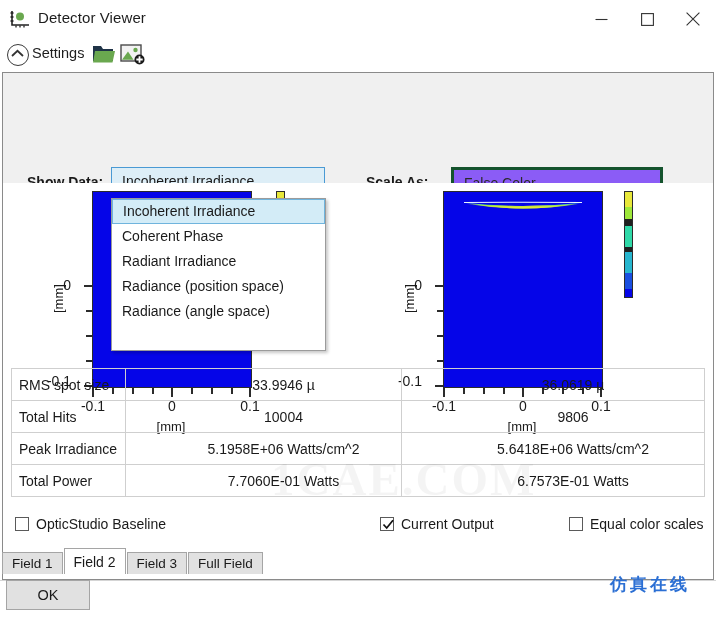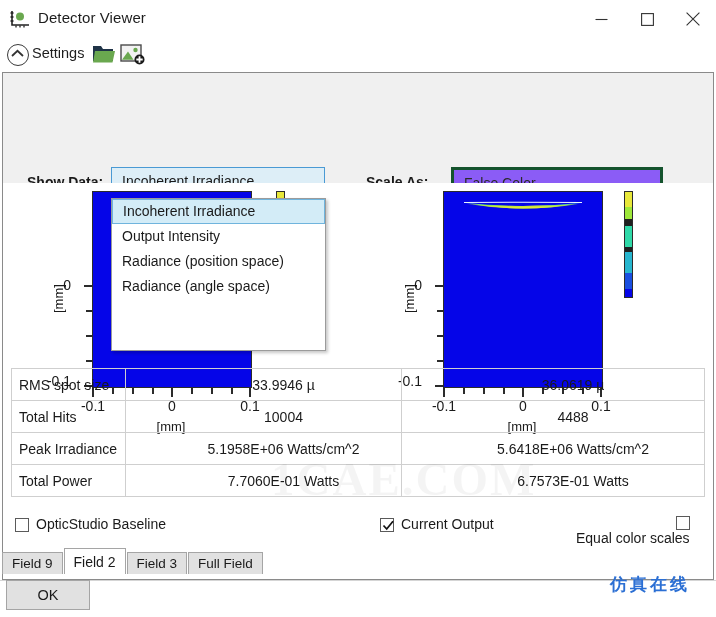--- a/index.html
+++ b/index.html
@@ -95,21 +95,21 @@
   .trow{display:flex;height:31px;border-left:1px solid #cfcfcf;border-right:1px solid #cfcfcf;
         border-bottom:1px solid #cfcfcf;gap:40px;}
   .trow:first-child{border-top:1px solid #cfcfcf;}
   .tc-label{width:114px;border-right:1px solid #cfcfcf;display:flex;align-items:center;
             padding-left:7px;font-size:14px;color:#1a1a1a;box-sizing:border-box;}
   .tc-val{flex:1;display:flex;align-items:center;justify-content:center;font-size:14px;color:#1a1a1a;box-sizing:border-box;}
   .tc-val.first{border-right:1px solid #cfcfcf;flex:0 0 236px;}
 
   
   .cbrow{position:absolute;left:8px;top:443px;width:700px;height:26px;}
-  .cbox{position:absolute;display:flex;align-items:flex-end;cursor:default;}
+  .cbox{position:absolute;display:flex;align-items:center;cursor:default;}
   .box{width:14px;height:14px;border:1.3px solid #5a5a5a;background:#fff;box-sizing:border-box;
        position:relative;flex:none;}
   .box svg{position:absolute;left:1px;top:0px;}
   .cbtext{margin-left:7px;font-size:14px;color:#1a1a1a;white-space:nowrap;}
 
   
   .tabs{position:absolute;left:2px;top:548px;height:26px;display:flex;align-items:flex-end;}
   .tab{height:22px;padding:0 9px;background:#e1e1e1;border:1px solid #a5a5a5;border-bottom:none;
        display:flex;align-items:center;font-size:13.5px;color:#1a1a1a;margin-right:1px;cursor:default;box-sizing:border-box;}
   .tab.active{height:26px;background:#ffffff;font-size:14px;}
@@ -307,35 +307,36 @@
           <div class="cbar-seg" style="top:77%;height:15%;background:#1a4fe0;"></div>
           <div class="cbar-seg" style="top:92%;height:8%;background:#0505e8;"></div>
         </div>
       </div>
 
       <div class="wm-center">1CAE.COM</div>
     </div>
 
     <div class="ddlist">
       <div class="ddopt sel">Incoherent Irradiance</div>
-      <div class="ddopt">Output Intensity</div>
+      <div class="ddopt">Coherent Phase</div>
+      <div class="ddopt">Radiant Irradiance</div>
       <div class="ddopt">Radiance (position space)</div>
       <div class="ddopt">Radiance (angle space)</div>
     </div>
 
     <div class="table">
       <div class="trow">
         <div class="tc-label">RMS spot size</div>
         <div class="tc-val first">33.9946 µ</div>
         <div class="tc-val">36.0619 µ</div>
       </div>
       <div class="trow">
         <div class="tc-label">Total Hits</div>
         <div class="tc-val first">10004</div>
-        <div class="tc-val">4488</div>
+        <div class="tc-val">9806</div>
       </div>
       <div class="trow">
         <div class="tc-label">Peak Irradiance</div>
         <div class="tc-val first">5.1958E+06 Watts/cm^2</div>
         <div class="tc-val">5.6418E+06 Watts/cm^2</div>
       </div>
       <div class="trow">
         <div class="tc-label">Total Power</div>
         <div class="tc-val first">7.7060E-01 Watts</div>
         <div class="tc-val">6.7573E-01 Watts</div>
@@ -348,29 +349,29 @@
         <span class="cbtext">OpticStudio Baseline</span>
       </div>
       <div class="cbox" style="left:369px;top:0;">
         <span class="box">
           <svg width="13" height="13" viewBox="0 0 13 13">
               <path d="M1.5,6.5 L4.7,10 L11,2.2" stroke="#111" stroke-width="1.7" fill="none"></path>
             </svg>
         </span>
         <span class="cbtext">Current Output</span>
       </div>
-      <div class="cbox" style="left:558px;top:0;flex-direction:column;">
+      <div class="cbox" style="left:558px;top:0;">
         <span class="box"></span>
         <span class="cbtext">Equal color scales</span>
       </div>
     </div>
   </div>
 
   <div class="tabs">
-    <div class="tab">Field 9</div>
+    <div class="tab">Field 1</div>
     <div class="tab active">Field 2</div>
     <div class="tab">Field 3</div>
     <div class="tab">Full Field</div>
   </div>
 
   <div class="bottombar"></div>
   <div class="okbtn">OK</div>
 
   <div class="wm-brand">
     <div class="wm-cn">仿真在线</div>

